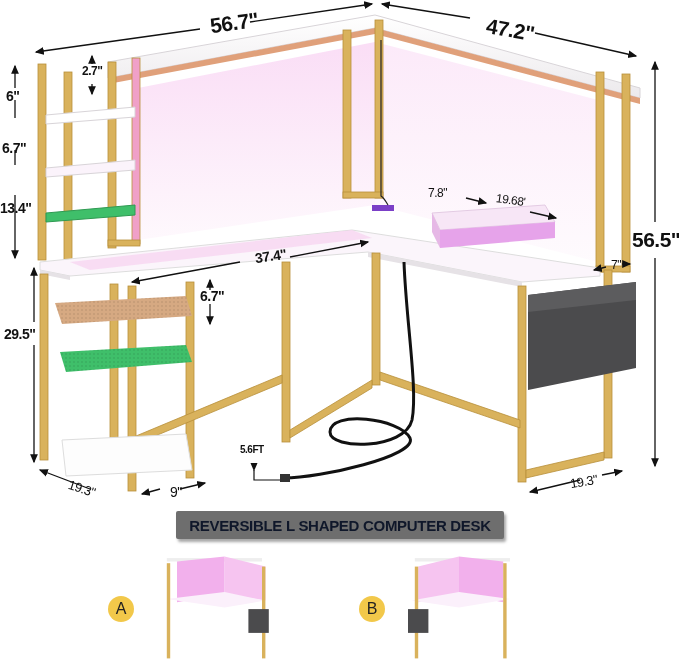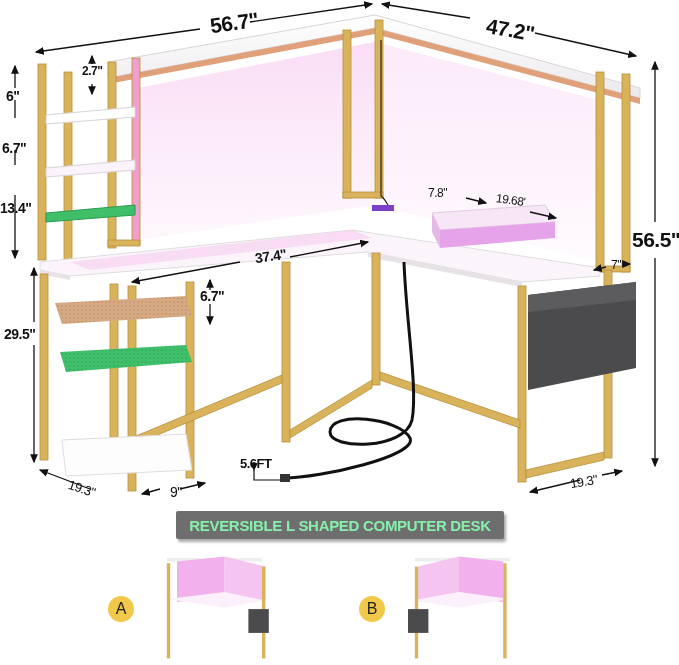--- a/index.html
+++ b/index.html
@@ -2,21 +2,21 @@
 <html><head>
 <meta charset="utf-8">
 <style>
   html, body { margin:0; padding:0; background:#ffffff; }
   body { width:679px; height:665px; position:relative; overflow:hidden; font-family:"Liberation Sans", sans-serif; }
   .stage { position:absolute; left:0; top:0; width:679px; height:665px; }
   .dim { position:absolute; font-family:"Liberation Sans", sans-serif; color:#111; font-weight:bold; letter-spacing:-0.5px; white-space:nowrap; }
   .dim.big { font-size:21px; }
   .dim.mid { font-size:14px; }
   .banner { position:absolute; left:176px; top:511px; width:328px; height:28px; background:#6e6e6e; border-radius:2px; box-shadow:2px 3px 3px rgba(0,0,0,0.35); display:flex; align-items:center; justify-content:center; }
-  .banner span { color:#86efac; font-weight:bold; font-size:15px; letter-spacing:-0.3px; font-family:"Liberation Sans", sans-serif; }
+  .banner span { color:#0f172a; font-weight:bold; font-size:15px; letter-spacing:-0.3px; font-family:"Liberation Sans", sans-serif; }
   .badge { position:absolute; width:26px; height:26px; border-radius:50%; background:#f2c84a; display:flex; align-items:center; justify-content:center; font-size:16px; color:#222; font-family:"Liberation Sans", sans-serif; }
 </style>
 </head>
 <body>
 
 <div class="stage">
   <svg width="679" height="665" viewBox="0 0 679 665" style="position:absolute;left:0;top:0">
     <defs>
       <linearGradient id="pinkGlow" x1="0" y1="0" x2="0" y2="1">
         <stop offset="0" stop-color="#f6c2ee"></stop>
@@ -168,21 +168,21 @@
   <span class="dim mid" style="left:0px;top:200px">13.4"</span>
   <span class="dim mid" style="left:4px;top:326px">29.5"</span>
   <span class="dim mid" style="left:255px;top:248px;transform:rotate(-8deg)">37.4"</span>
   <span class="dim mid" style="left:200px;top:288px">6.7"</span>
   <span class="dim mid" style="left:428px;top:186px;font-size:12px;font-weight:normal">7.8"</span>
   <span class="dim mid" style="left:496px;top:193px;font-size:12px;font-weight:normal;transform:rotate(8deg)">19.68'</span>
   <span class="dim mid" style="left:611px;top:258px;font-size:12px;font-weight:normal">7"</span>
   <span class="dim mid" style="left:68px;top:481px;font-size:13px;font-weight:normal;transform:rotate(18deg)">19.3"</span>
   <span class="dim mid" style="left:170px;top:484px;font-size:14px;font-weight:normal">9"</span>
   <span class="dim mid" style="left:570px;top:474px;font-size:13px;font-weight:normal;transform:rotate(-10deg)">19.3"</span>
-  <span class="dim mid" style="left:240px;top:456px;font-size:13px">5.6FT</span>
+  <span class="dim mid" style="left:240px;top:444px;font-size:10px">5.6FT</span>
 
   <div class="banner">
     <span>REVERSIBLE L SHAPED COMPUTER DESK</span>
   </div>
 
   <div class="badge" style="left:108px;top:596px">
     <span>A</span>
   </div>
   <div class="badge" style="left:359px;top:596px">
     <span>B</span>

